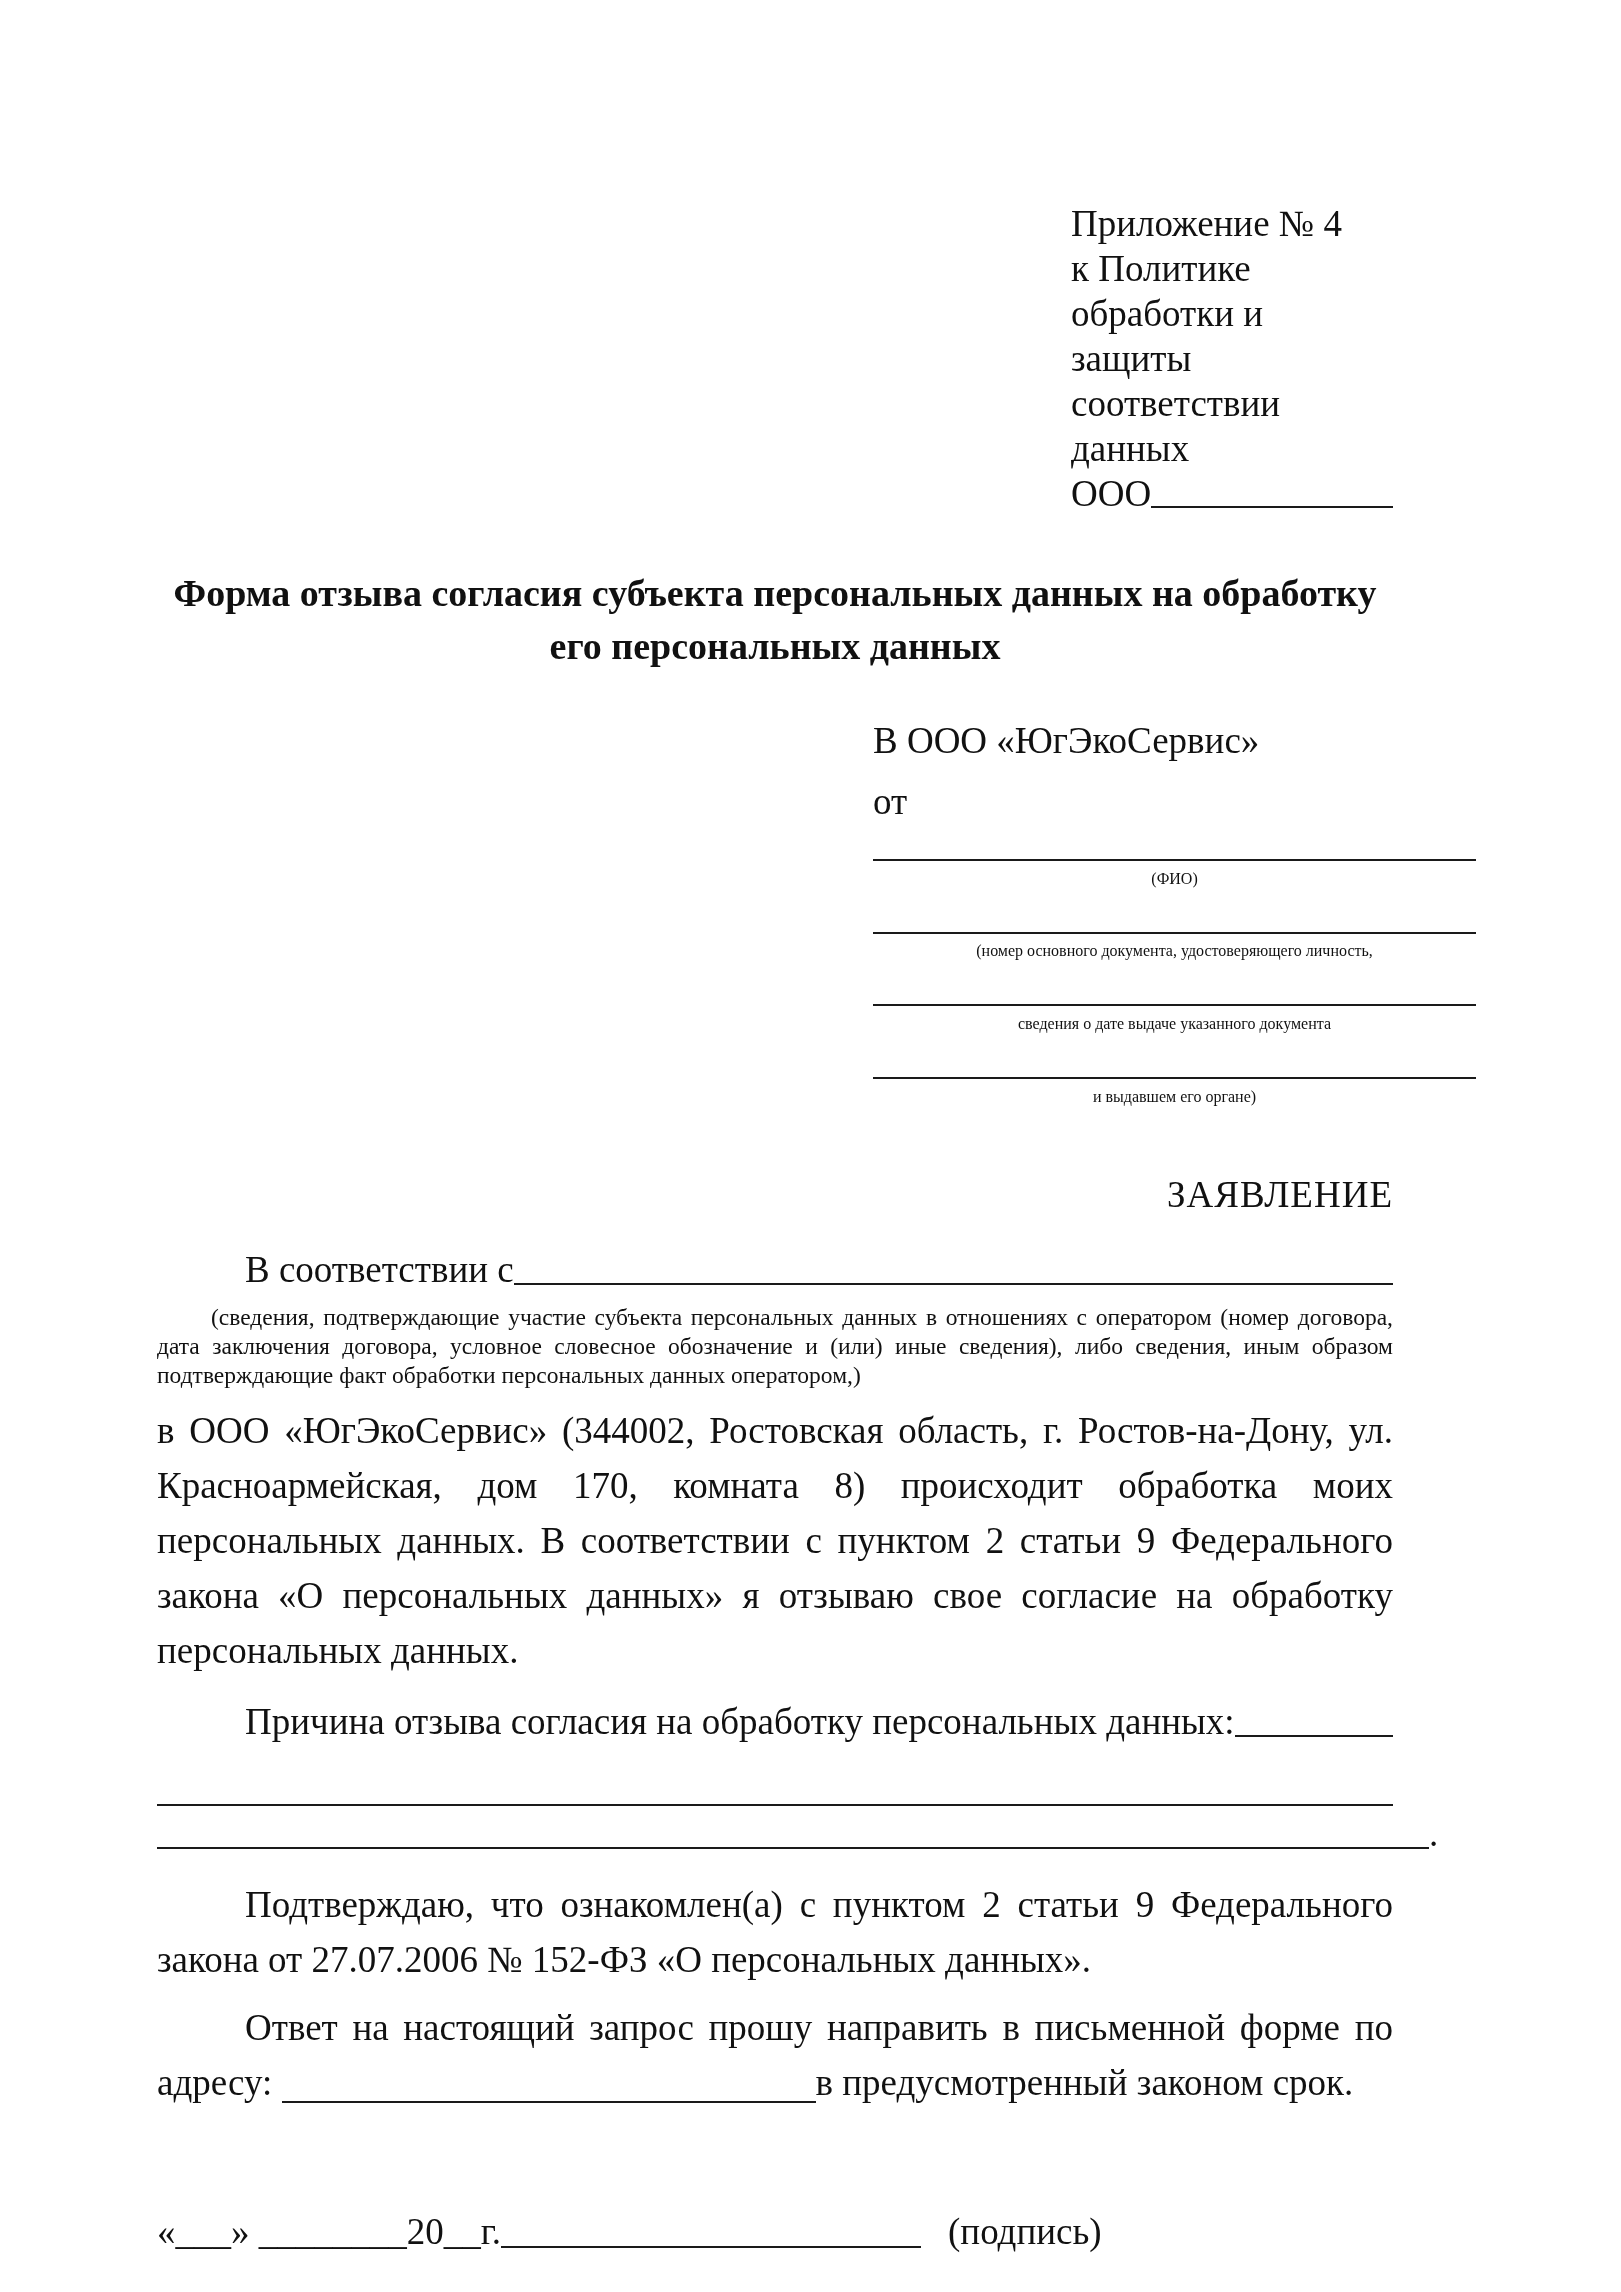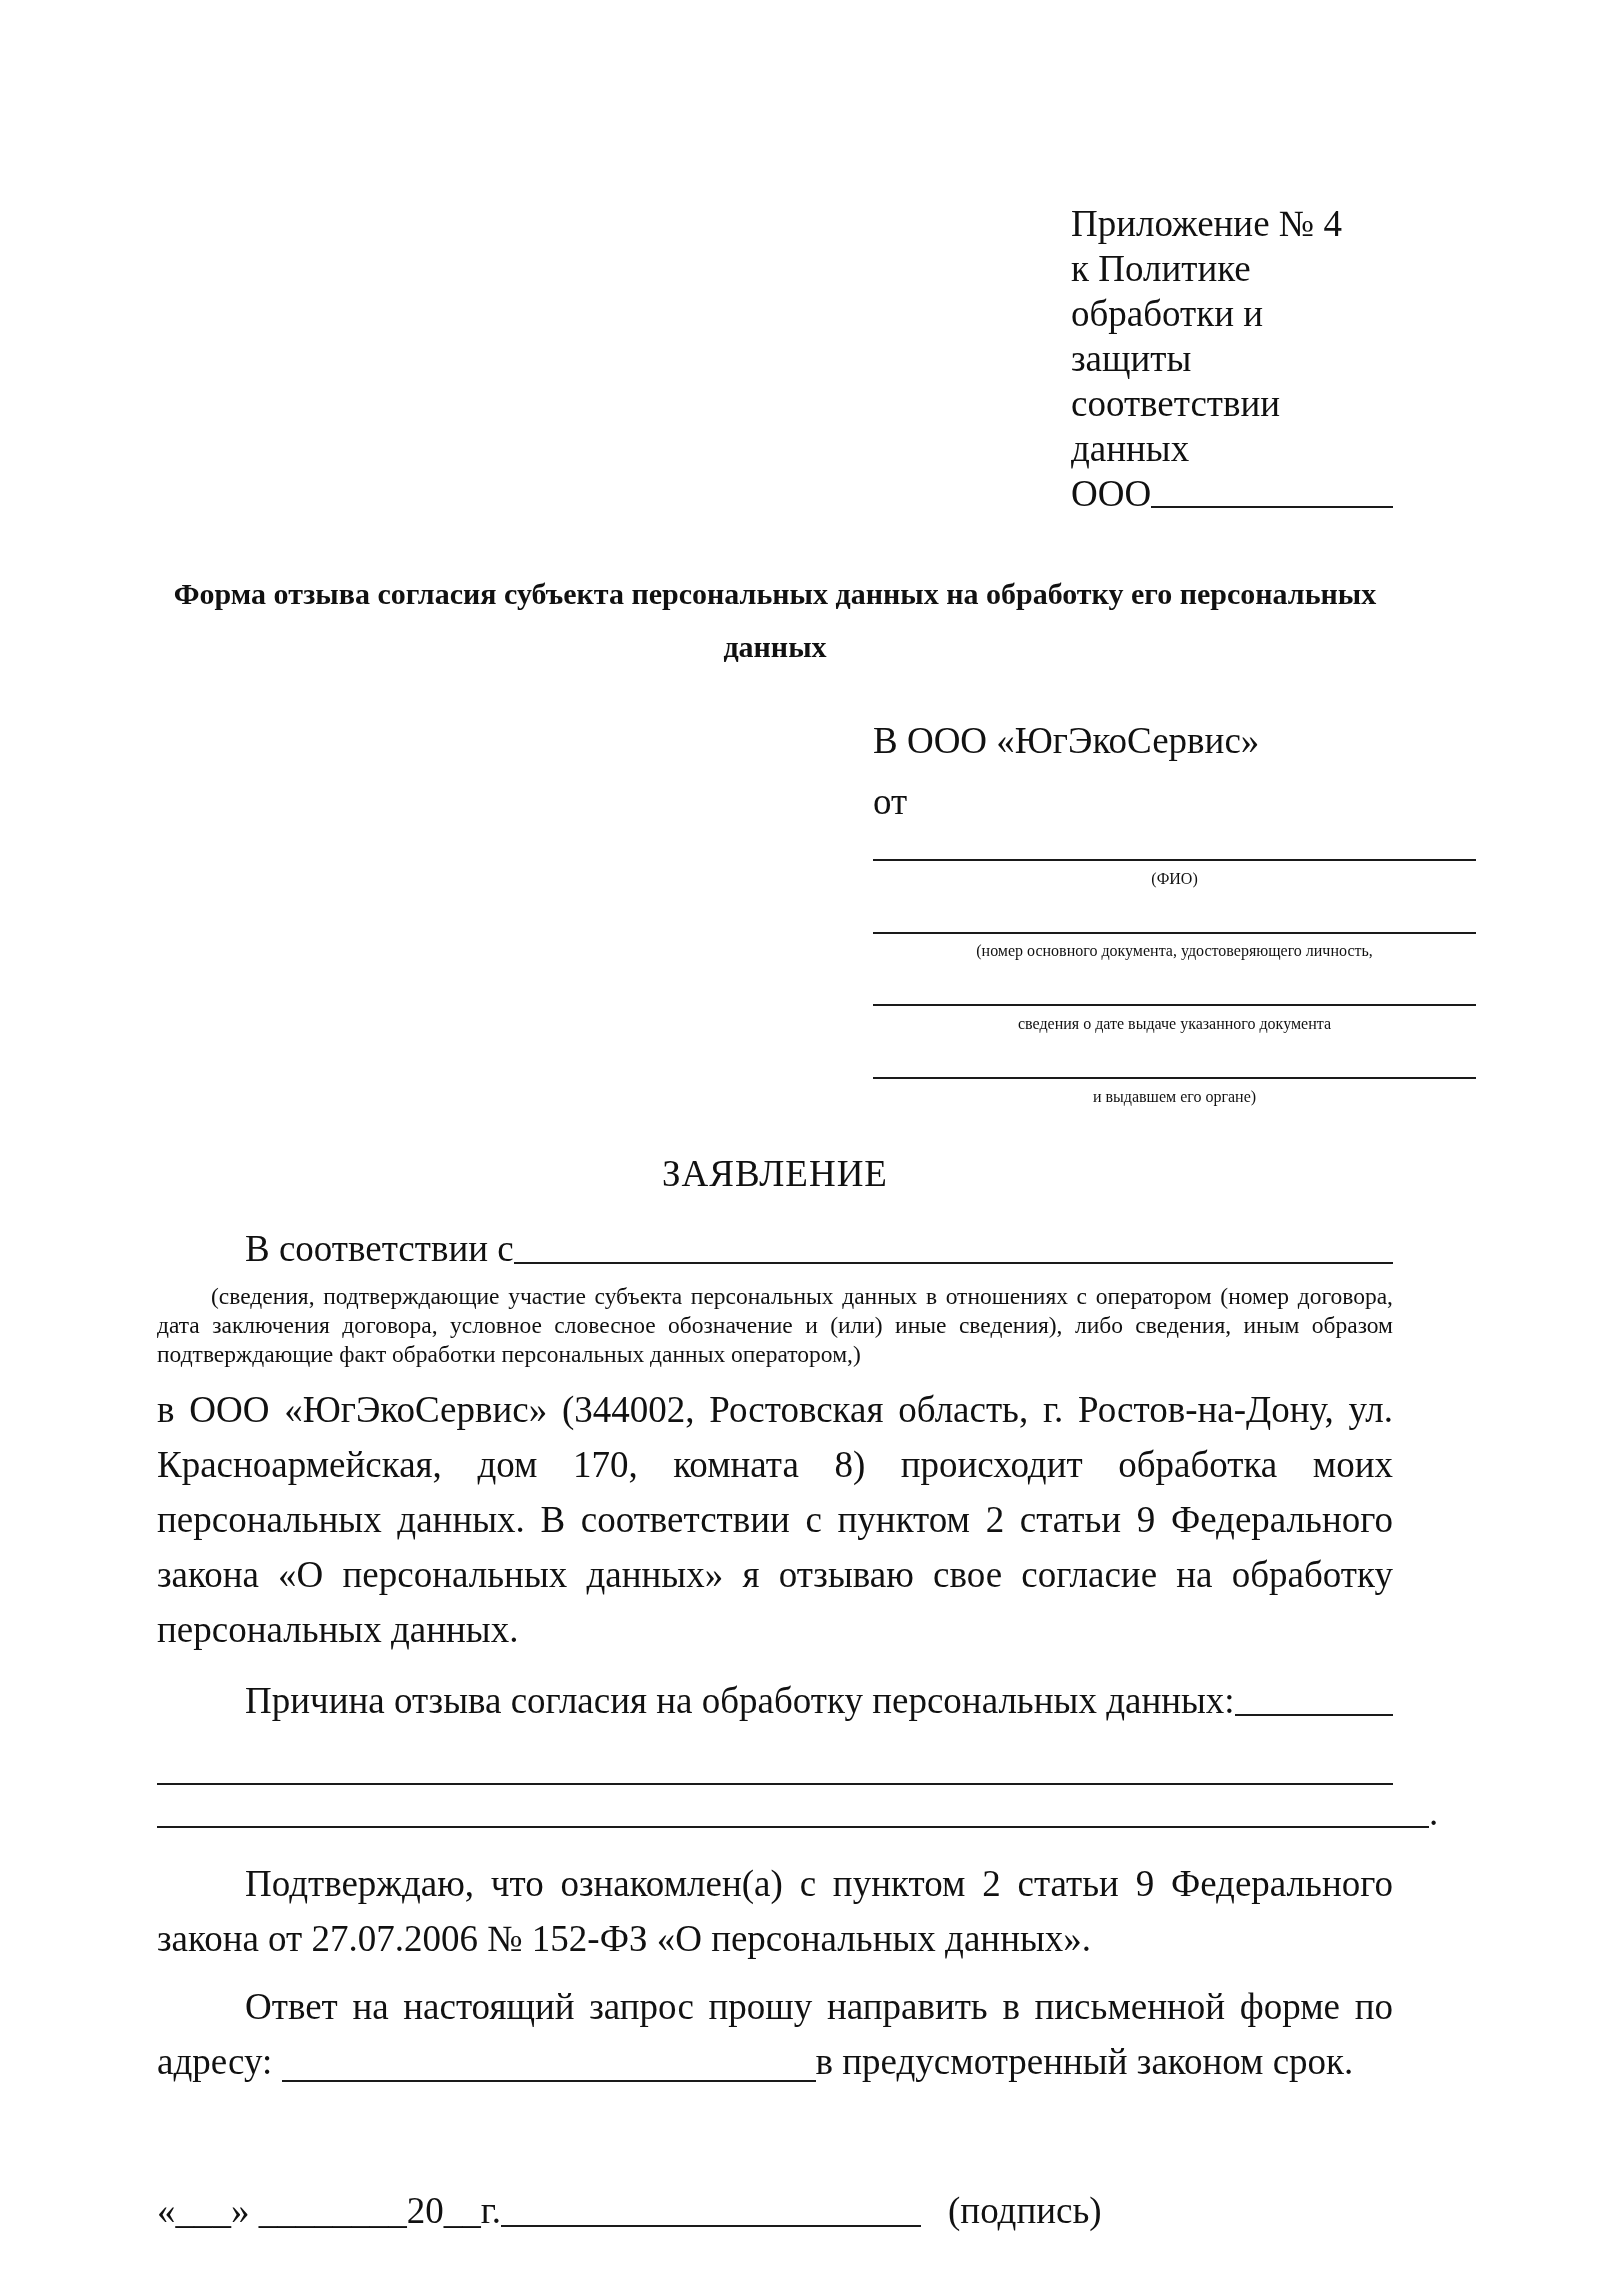--- a/index.html
+++ b/index.html
@@ -31,21 +31,21 @@
     border-bottom: 2.9px solid #1a1a1a;
     height: 0;
   }
   .annex .ooo-blank { width: 333px; margin-bottom: 7.8px; }
 
   
   .title {
     margin-top: 51px;
     text-align: center;
     font-weight: bold;
-    font-size: 30px;
+    font-size: 38px;
     line-height: 53px;
   }
 
   
   .addressee {
     margin-top: 45px;
     margin-left: 716px;
     width: 603px;
     line-height: 45px;
   }
@@ -57,22 +57,22 @@
   .addr-line.first { height: 35px; }
   .addr-caption {
     font-size: 16px;
     line-height: 29px;
     text-align: center;
     padding-top: 2.9px;
   }
 
   
   .heading {
-    margin-top: 41px;
-    text-align: center;
+    margin-top: 62px;
+    text-align: right;
     letter-spacing: 1px;
   }
   .flex-row {
     display: flex;
     align-items: flex-end;
     line-height: 55px;
   }
   .flex-row .lead { white-space: nowrap; }
   .grow-blank {
     flex: 1;

